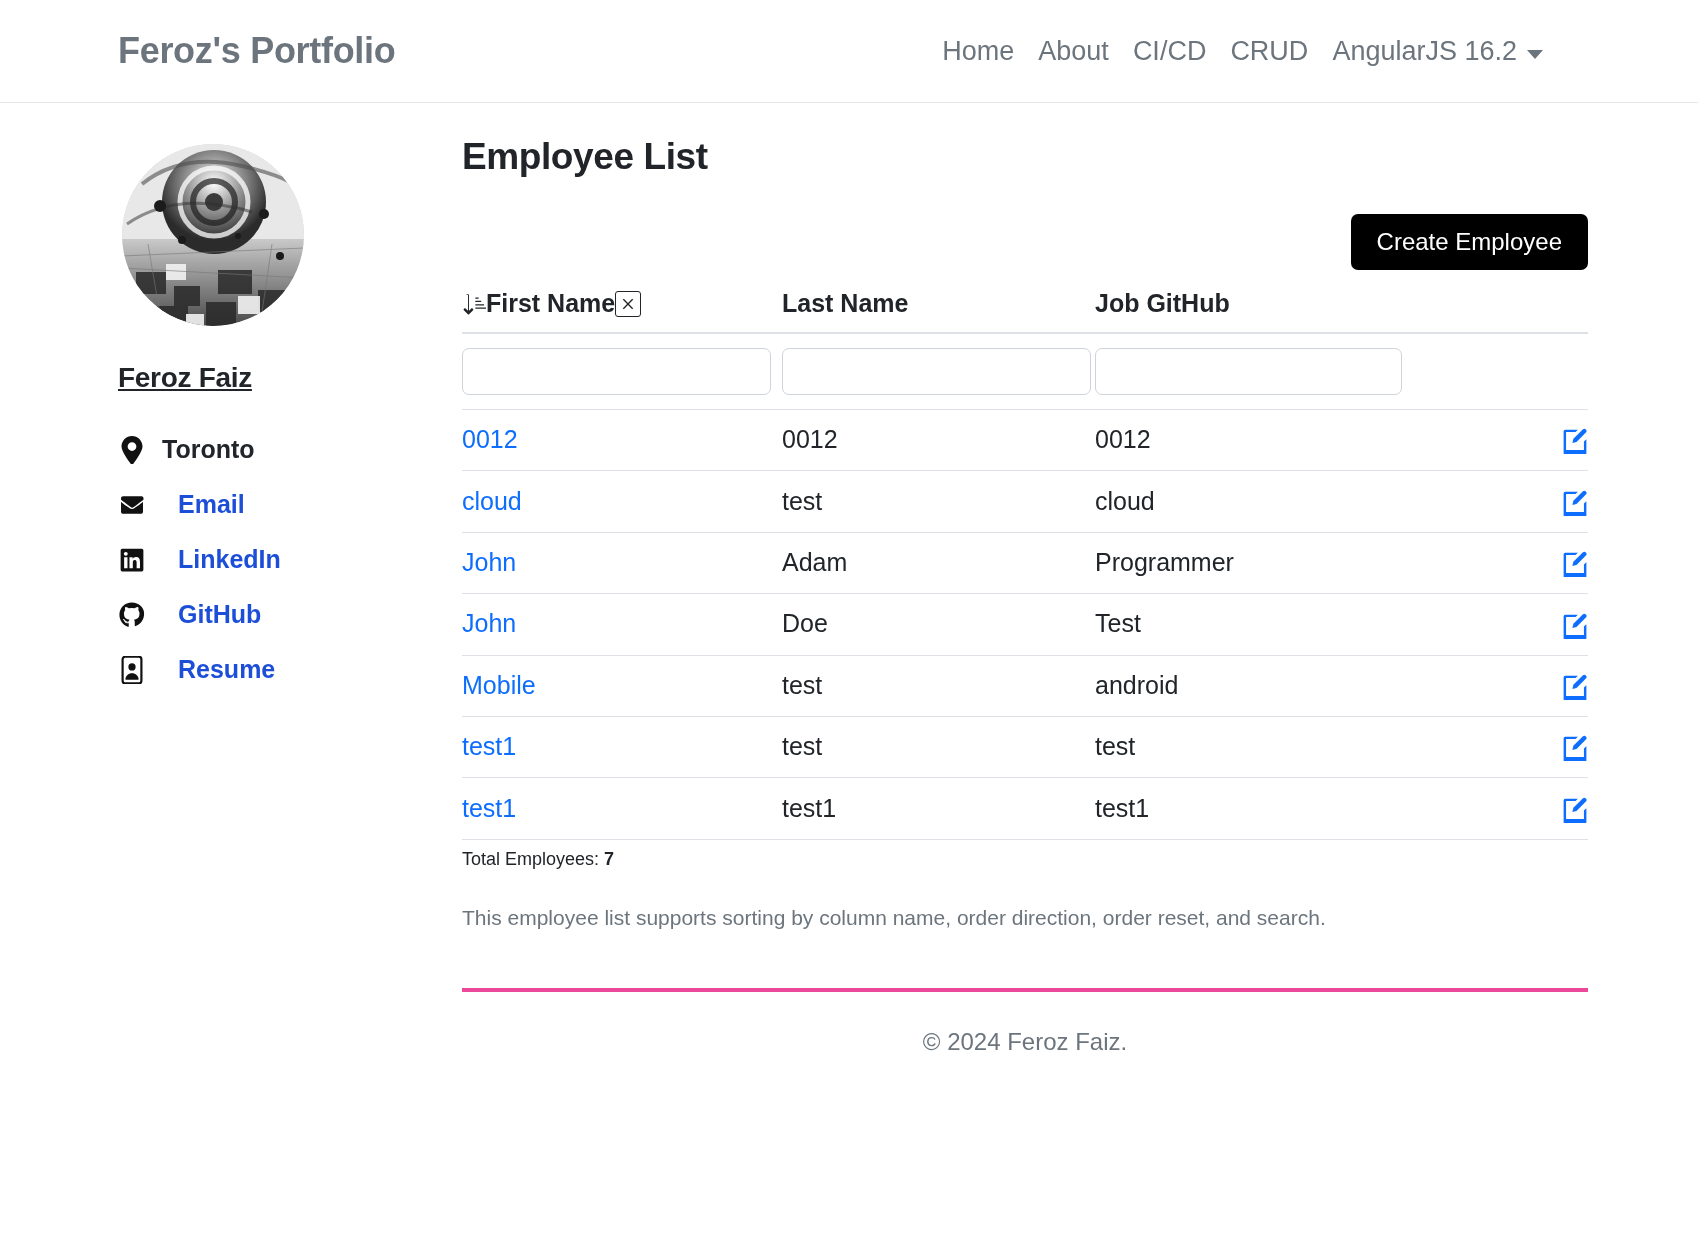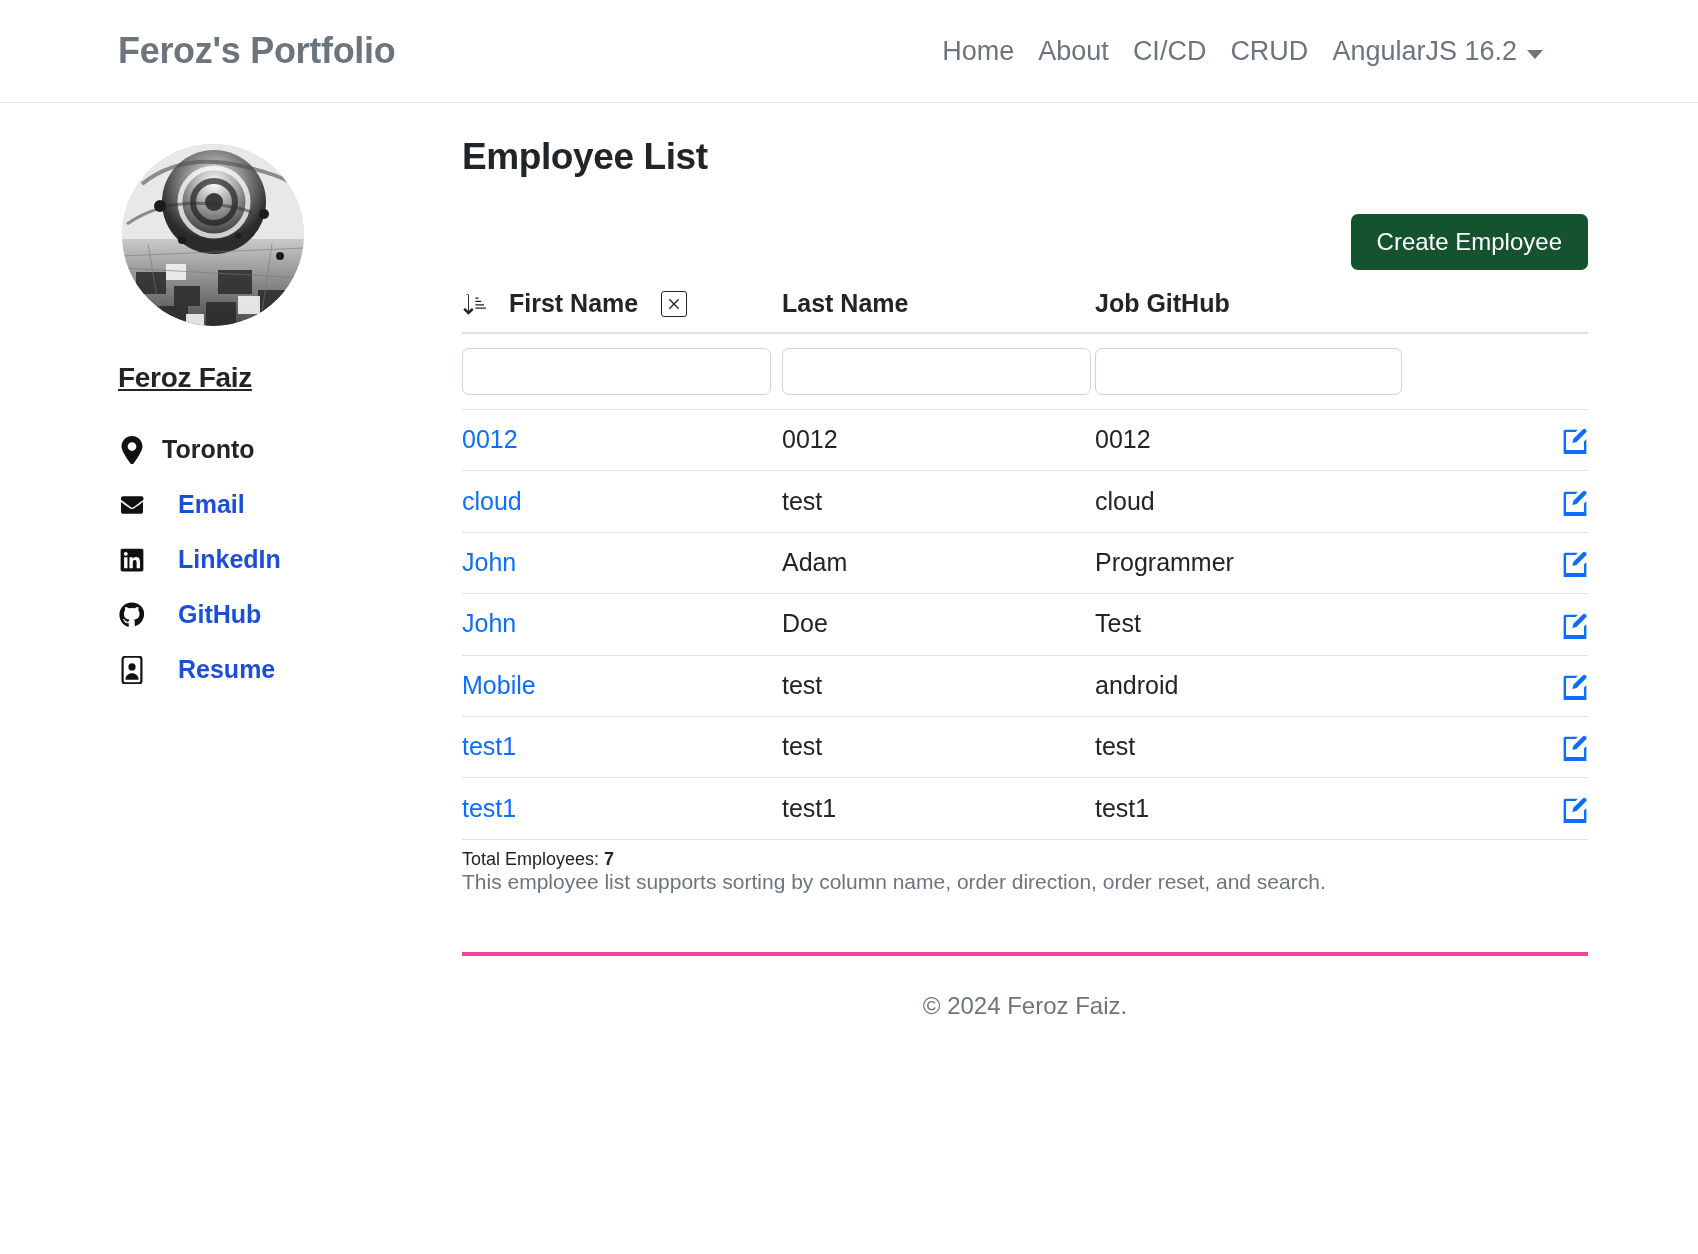--- a/index.html
+++ b/index.html
@@ -107,42 +107,42 @@
     font-weight:bold;
     margin:0 0 0 0;
     letter-spacing:-0.4px;
   }
   .toolbar {
     display:flex;
     justify-content:flex-end;
     margin-top:36px;
   }
   .btn-primary {
-    background:#14532d;
+    background:#000000;
     color:#fff;
     border:none;
     border-radius:7px;
     font-size:24px;
     font-family:"Liberation Sans", sans-serif;
     padding:14px 26px;
     cursor:pointer;
     white-space:nowrap;
   }
 
   table.emp { width:100%; border-collapse:collapse; margin-top:19px; table-layout:fixed; }
   table.emp th {
     text-align:left;
     font-size:25px;
     font-weight:bold;
     padding:0 0 14px 0;
     border-bottom:2px solid #dee2e6;
     color:#212529;
     vertical-align:bottom;
   }
-  .th-inner { display:flex; align-items:center; gap:23px; }
+  .th-inner { display:flex; align-items:center; gap:0; }
   .sort-icon { width:24px; height:24px; flex:0 0 24px; cursor:pointer; }
   .clear-sort {
     width:26px;height:26px;
     border:1px solid #212529;
     border-radius:3px;
     display:inline-flex;
     align-items:center;
     justify-content:center;
     cursor:pointer;
     flex:0 0 26px;
@@ -180,20 +180,21 @@
   .total-line {
     text-align:left;
     font-size:18px;
     margin-top:9px;
     color:#212529;
   }
   .total-line b { font-weight:bold; }
   .note {
     font-size:21px;
     color:#6c757d;
+    margin-top:36px;
   }
 
   
   .footer {
     margin-top:58px;
     border-top:4px solid #ec4899;
     padding-top:36px;
     text-align:center;
     font-size:24px;
     color:#6c757d;

